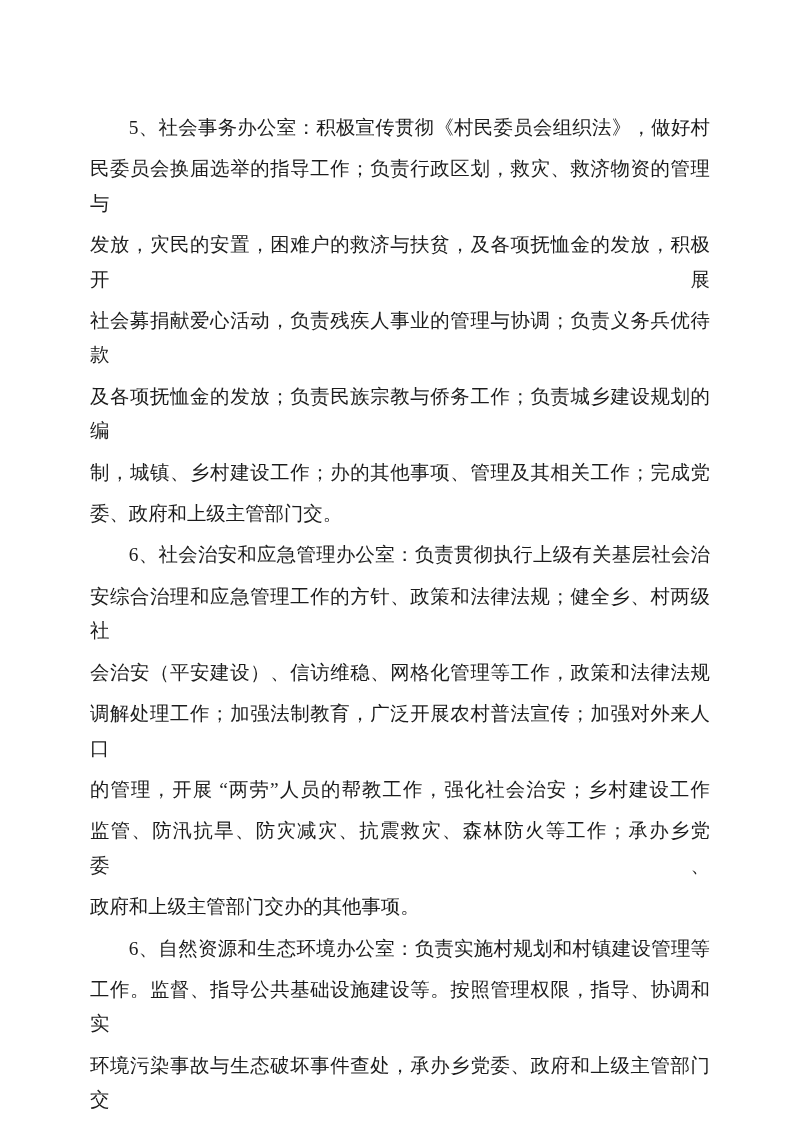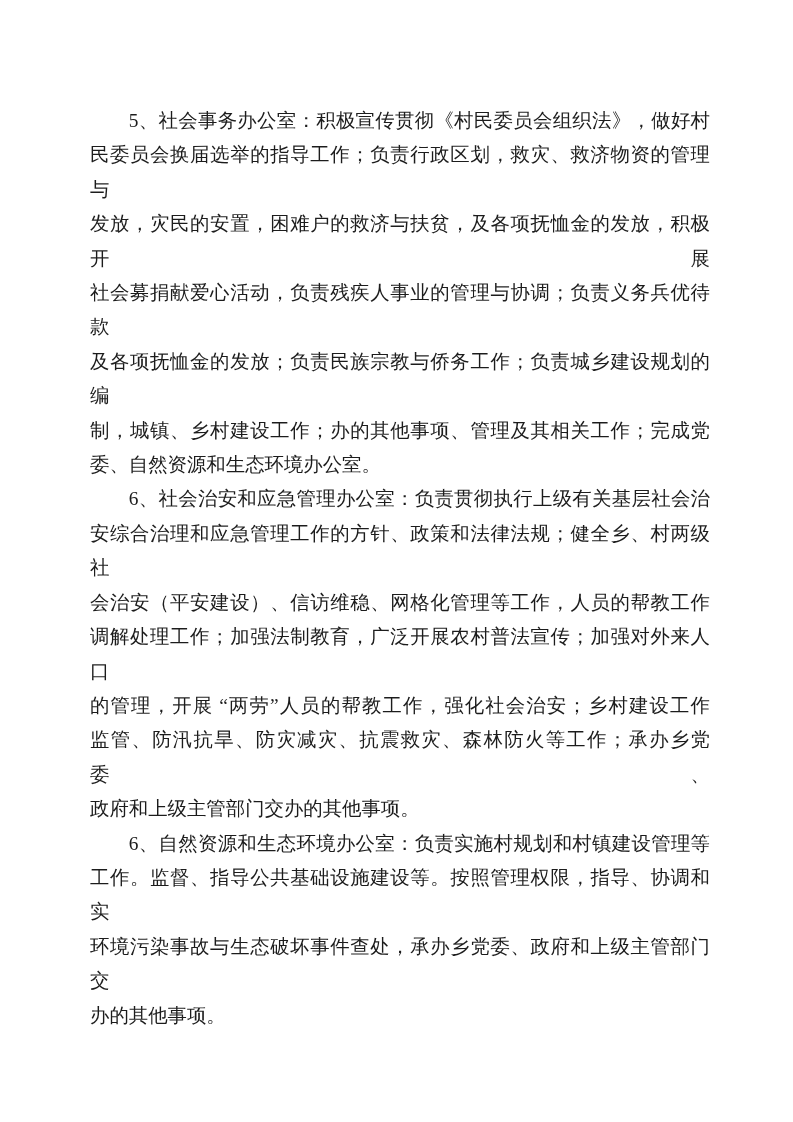--- a/index.html
+++ b/index.html
@@ -25,20 +25,21 @@
     padding: 0;
   }
   .line {
     font-family: "Liberation Serif", "DejaVu Serif", serif;
     font-size: 19.4px;
     line-height: 34.4px;
     color: #1c1c1c;
     text-align: justify;
     text-align-last: justify;
     letter-spacing: 0;
+    margin-top: 7px;
   }
   .line.lastline {
     text-align-last: left;
   }
   .line.indent {
     text-indent: 38.8px;
   }
 </style>
 </head>
 <body>
@@ -46,27 +47,27 @@
 <div class="page">
   <div class="content">
 
     <div class="para">
       <div class="line indent">5、社会事务办公室：积极宣传贯彻《村民委员会组织法》，做好村</div>
       <div class="line">民委员会换届选举的指导工作；负责行政区划，救灾、救济物资的管理与</div>
       <div class="line">发放，灾民的安置，困难户的救济与扶贫，及各项抚恤金的发放，积极开展</div>
       <div class="line">社会募捐献爱心活动，负责残疾人事业的管理与协调；负责义务兵优待款</div>
       <div class="line">及各项抚恤金的发放；负责民族宗教与侨务工作；负责城乡建设规划的编</div>
       <div class="line">制，城镇、乡村建设工作；办的其他事项、管理及其相关工作；完成党</div>
-      <div class="line lastline">委、自然资源和生态环境办公室。</div>
+      <div class="line lastline">委、政府和上级主管部门交。</div>
     </div>
 
     <div class="para">
       <div class="line indent">6、社会治安和应急管理办公室：负责贯彻执行上级有关基层社会治</div>
       <div class="line">安综合治理和应急管理工作的方针、政策和法律法规；健全乡、村两级社</div>
-      <div class="line">会治安（平安建设）、信访维稳、网格化管理等工作，人员的帮教工作</div>
+      <div class="line">会治安（平安建设）、信访维稳、网格化管理等工作，政策和法律法规</div>
       <div class="line">调解处理工作；加强法制教育，广泛开展农村普法宣传；加强对外来人口</div>
       <div class="line">的管理，开展 “两劳”人员的帮教工作，强化社会治安；乡村建设工作</div>
       <div class="line">监管、防汛抗旱、防灾减灾、抗震救灾、森林防火等工作；承办乡党委、</div>
       <div class="line lastline">政府和上级主管部门交办的其他事项。</div>
     </div>
 
     <div class="para">
       <div class="line indent">6、自然资源和生态环境办公室：负责实施村规划和村镇建设管理等</div>
       <div class="line">工作。监督、指导公共基础设施建设等。按照管理权限，指导、协调和实</div>
       <div class="line">环境污染事故与生态破坏事件查处，承办乡党委、政府和上级主管部门交</div>

